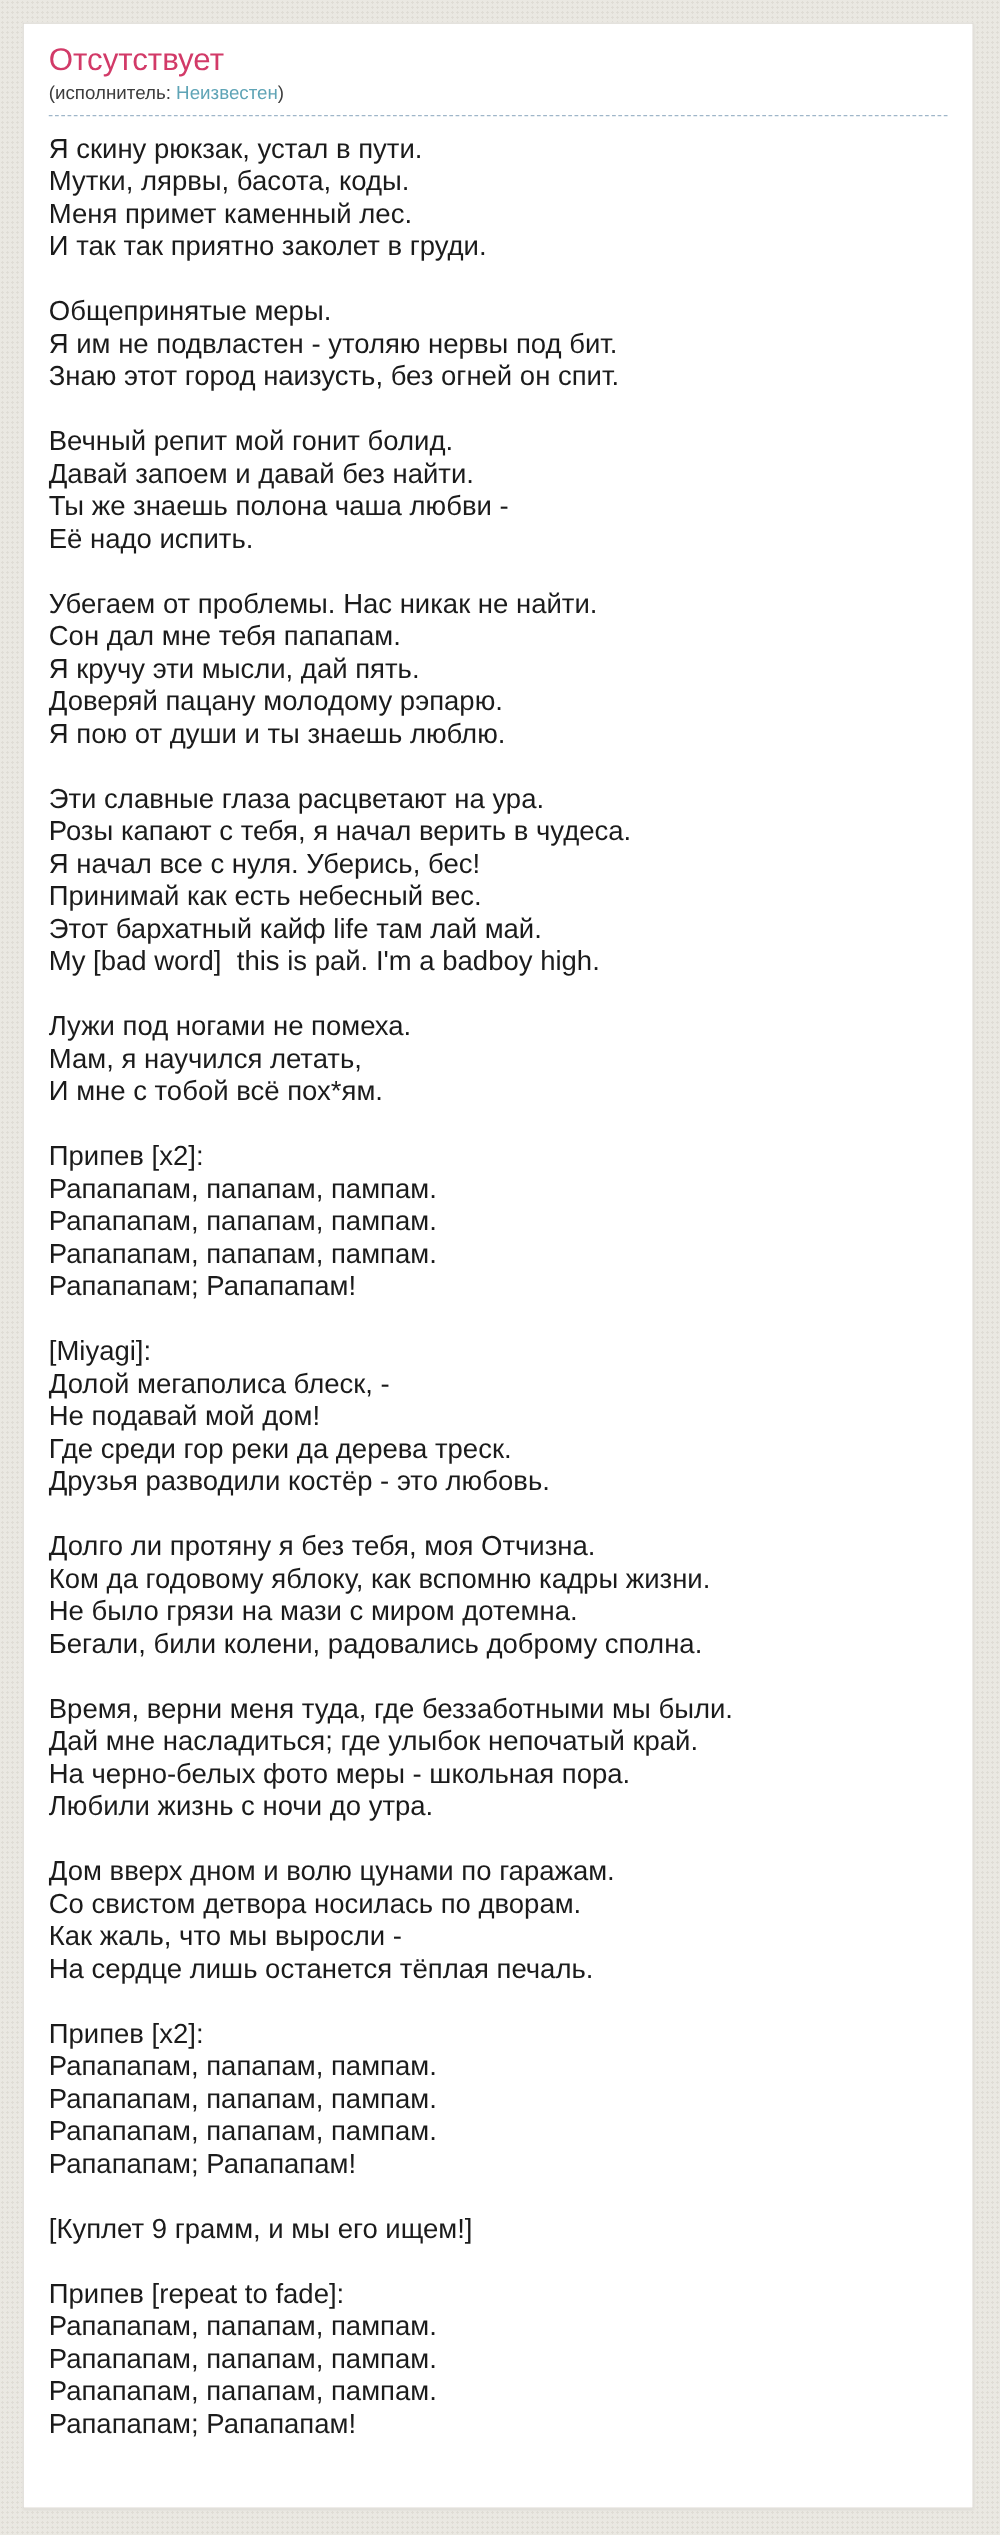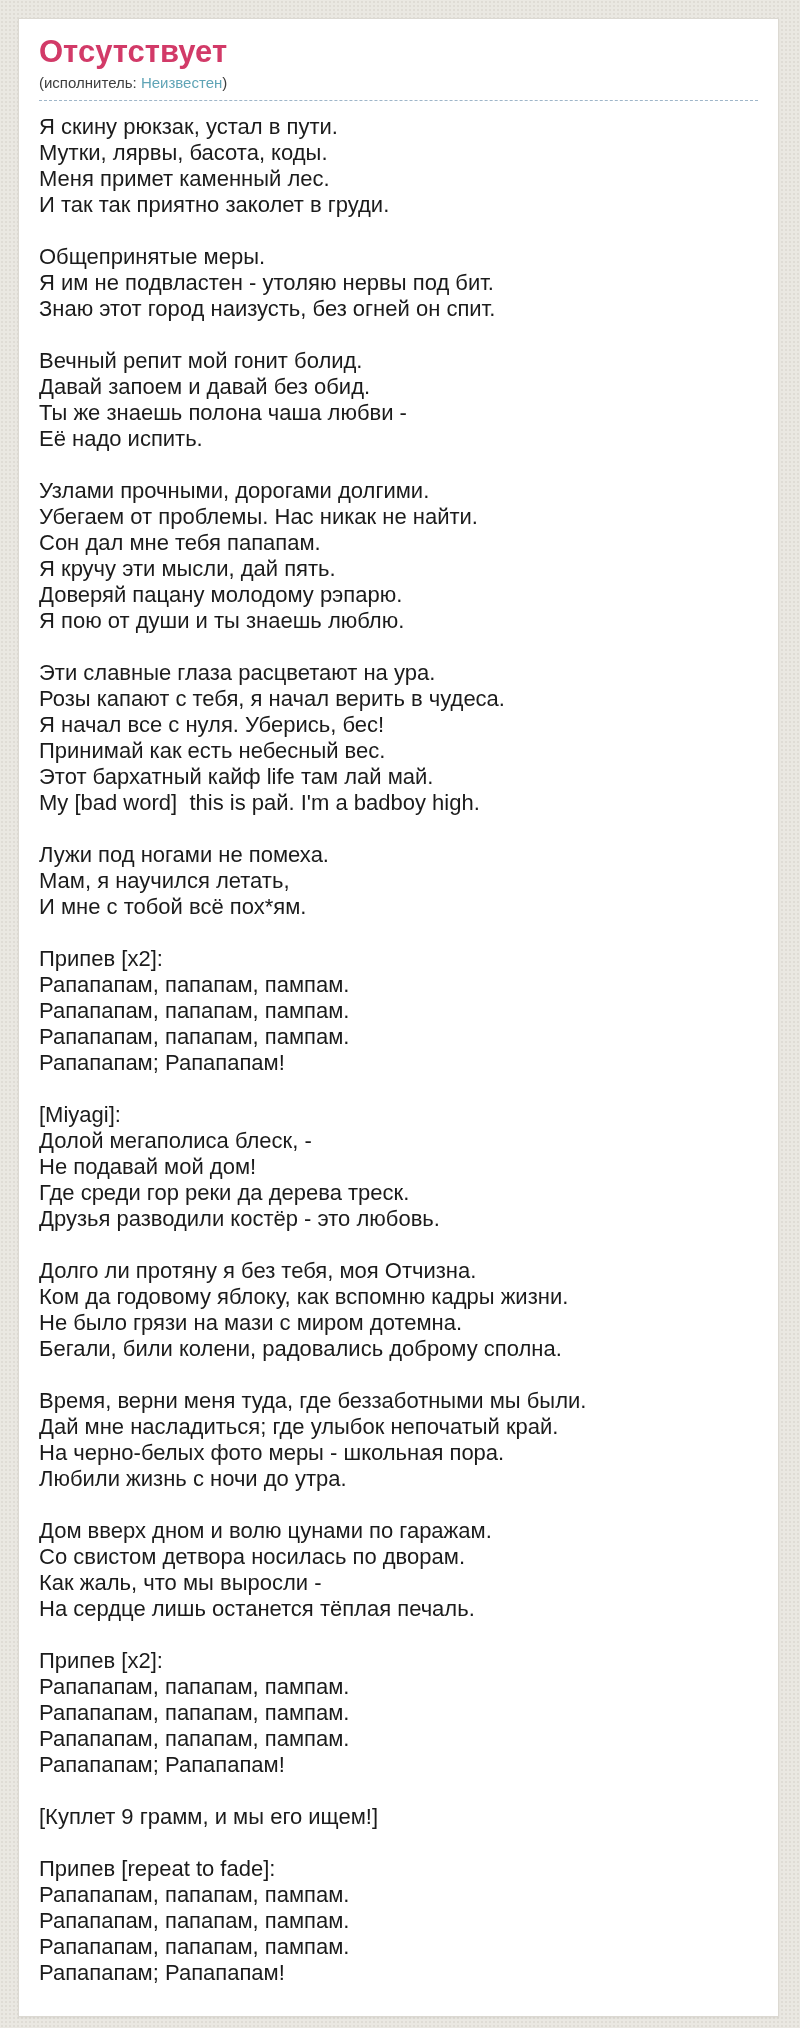--- a/index.html
+++ b/index.html
@@ -26,22 +26,22 @@
     margin:18px 0 0 18px;
     width:761px;
     min-height:1989px;
     background:var(--card-bg);
     border:1px solid var(--card-border);
     box-shadow:0 1px 2px rgba(0,0,0,0.06);
     padding:14px 20px 30px 20px;
   }
   .song-title{
     margin:0;
-    font-size:31px;
-    font-weight:700;
+    font-size:25px;
+    font-weight:400;
     color:var(--title-color);
     line-height:1.25;
   }
   .artist-line{
     margin-top:2px;
     padding-bottom:9px;
     font-size:15px;
     color:#3d3d3d;
     border-bottom:1px dashed var(--divider-color);
   }
@@ -77,26 +77,25 @@
         <div class="line">Меня примет каменный лес.</div>
         <div class="line">И так так приятно заколет в груди.</div>
       </div>
       <div class="stanza">
         <div class="line">Общепринятые меры.</div>
         <div class="line">Я им не подвластен - утоляю нервы под бит.</div>
         <div class="line">Знаю этот город наизусть, без огней он спит.</div>
       </div>
       <div class="stanza">
         <div class="line">Вечный репит мой гонит болид.</div>
-        <div class="line">Давай запоем и давай без обид.</div>
+        <div class="line">Давай запоем и давай без найти.</div>
         <div class="line">Ты же знаешь полона чаша любви -</div>
         <div class="line">Её надо испить.</div>
       </div>
       <div class="stanza">
-        <div class="line">Узлами прочными, дорогами долгими.</div>
         <div class="line">Убегаем от проблемы. Нас никак не найти.</div>
         <div class="line">Сон дал мне тебя папапам.</div>
         <div class="line">Я кручу эти мысли, дай пять.</div>
         <div class="line">Доверяй пацану молодому рэпарю.</div>
         <div class="line">Я пою от души и ты знаешь люблю.</div>
       </div>
       <div class="stanza">
         <div class="line">Эти славные глаза расцветают на ура.</div>
         <div class="line">Розы капают с тебя, я начал верить в чудеса.</div>
         <div class="line">Я начал все с нуля. Уберись, бес!</div>

